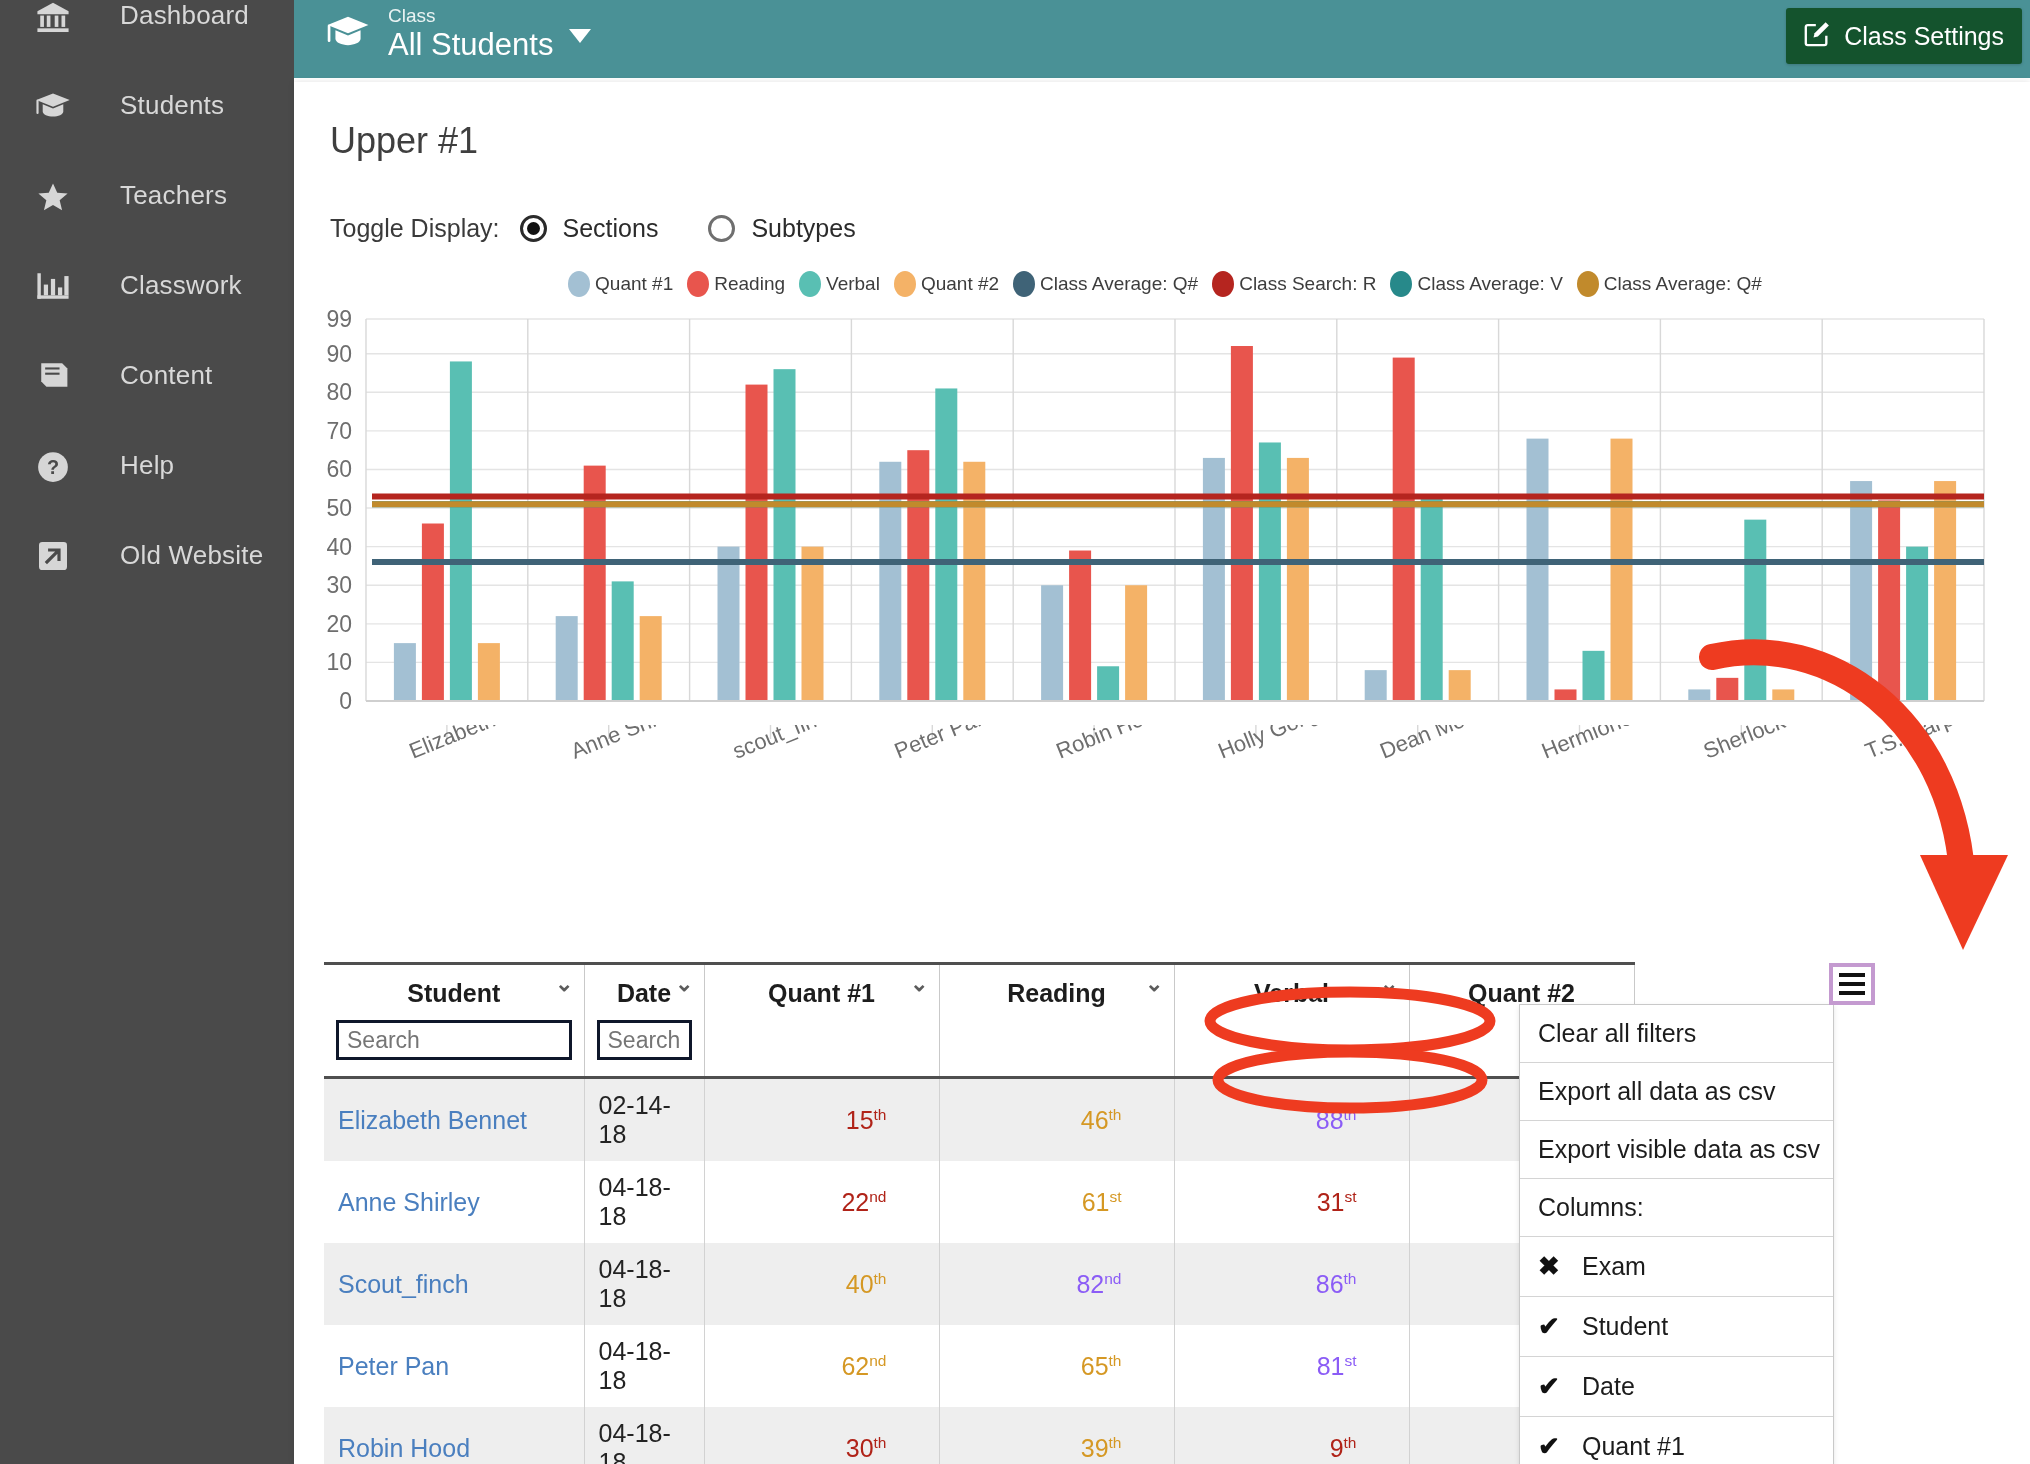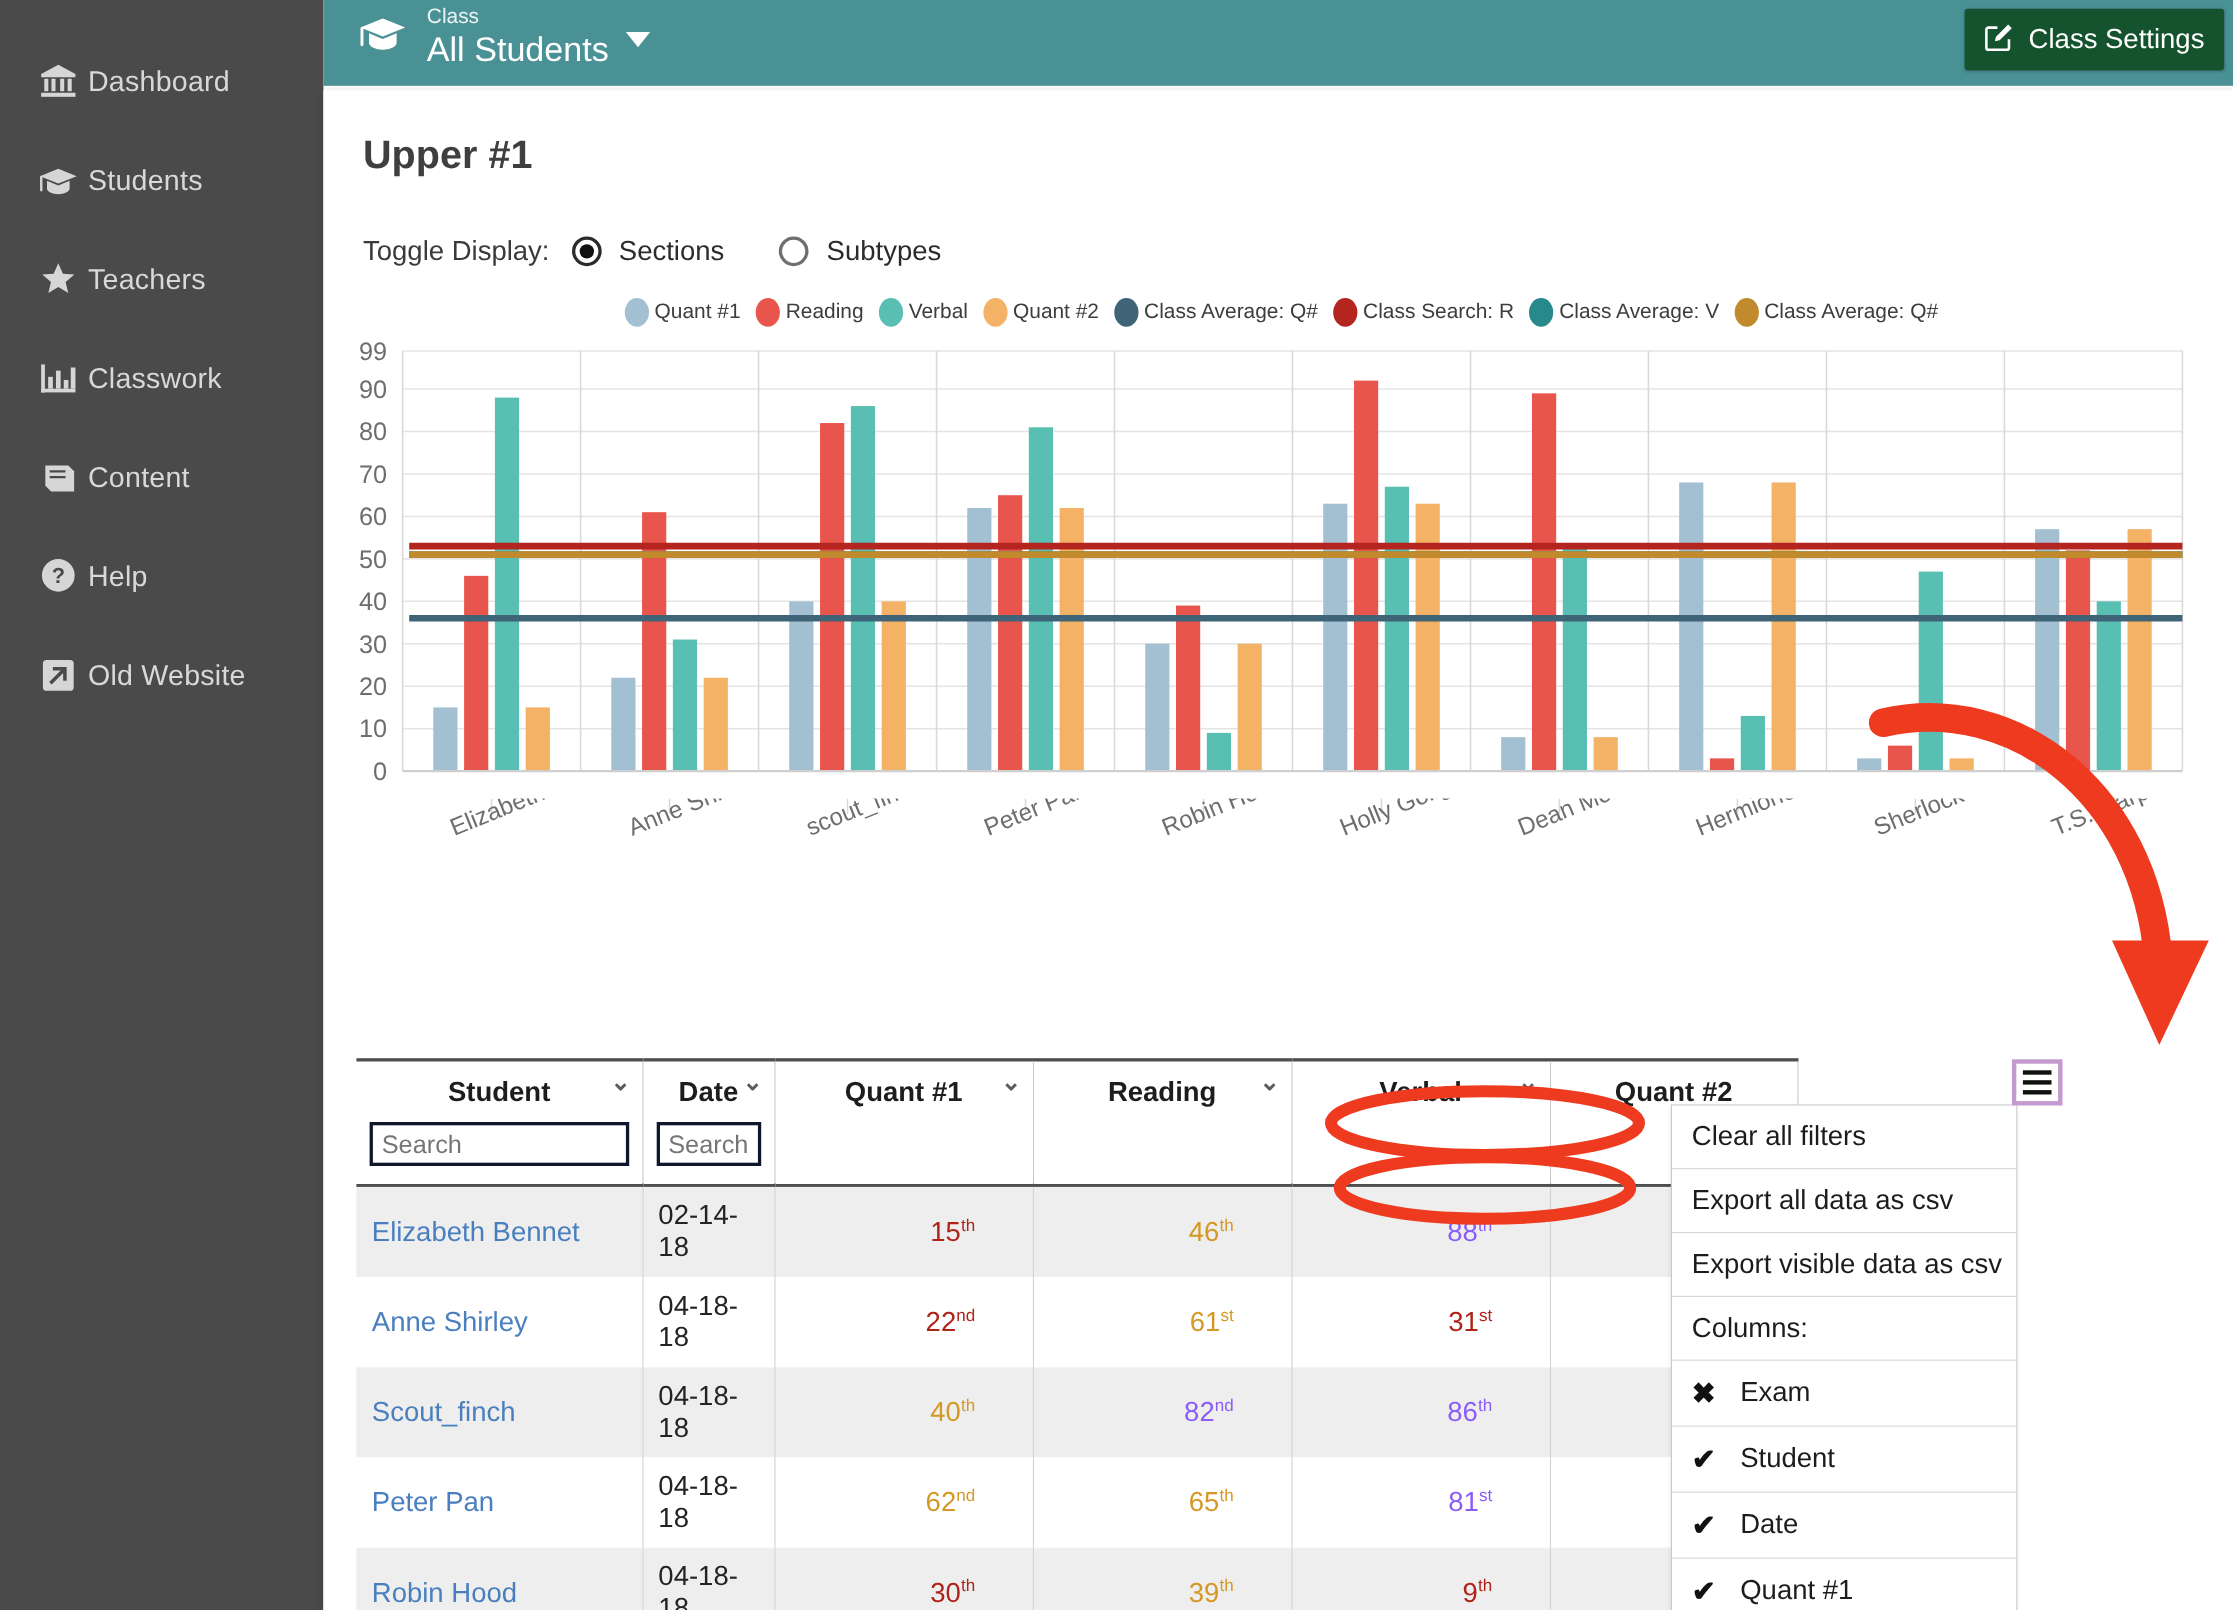--- a/index.html
+++ b/index.html
@@ -11,22 +11,22 @@
     overflow:hidden;
     position:relative;
   }
 
   
   #sidebar{
     position:absolute; left:0; top:0; width:294px; height:1464px;
     background:#4a4a4a;
   }
   .nav-item{
-    display:flex; align-items:flex-end; height:90px; padding-left:26px;
-    color:#d6d6d6; cursor:pointer;
+    display:flex; align-items:flex-start; height:90px; padding-left:26px;
+    color:#d6d6d6; cursor:pointer;gap:40px;
   }
   .nav-item .ico{
     width:54px; flex:0 0 54px; display:flex; align-items:center; justify-content:center;
     color:#d6d6d6;
   }
   .nav-item .ico svg{ display:block; }
   .nav-label{ font-size:26px; color:#d8d8d8; letter-spacing:.2px; }
 
   
   #topbar{
@@ -48,21 +48,21 @@
     box-shadow:0 1px 3px rgba(0,0,0,.18);
   }
   #class-settings .lbl{ font-size:25px; margin-left:12px; }
 
   
   #content{
     position:absolute; left:294px; top:82px; right:0; bottom:0;
     background:#ffffff; box-shadow:0 0 6px rgba(0,0,0,.12);
     overflow:hidden;
   }
-  #page-title{ font-size:36px; color:#3f3f3f; margin:38px 0 0 36px; font-weight:700; }
+  #page-title{ font-size:36px; color:#3f3f3f; margin:38px 0 0 36px; font-weight:400; }
 
   #toggle-row{ display:flex; align-items:center; margin:52px 0 0 36px; }
   #toggle-label{ font-size:25px; color:#3a3a3a; margin-right:20px; }
   .radio-opt{ display:flex; align-items:center; margin-right:50px; cursor:pointer; }
   .radio{
     width:27px;height:27px;border-radius:50%;border:3px solid #2b2b2b;
     display:flex;align-items:center;justify-content:center; margin-right:16px;
   }
   .radio.off{ border-color:#6f6f6f; }
   .radio .dot{ width:13px;height:13px;border-radius:50%;background:#111; }

